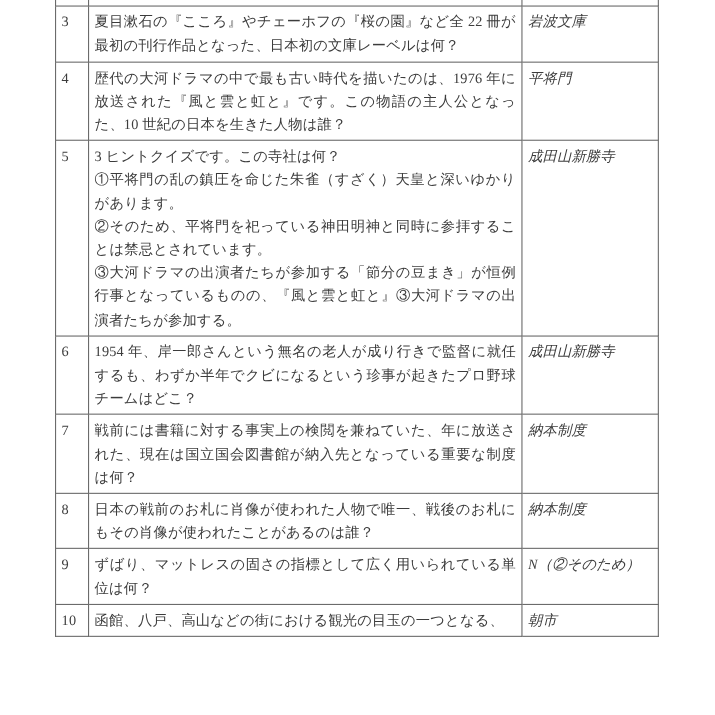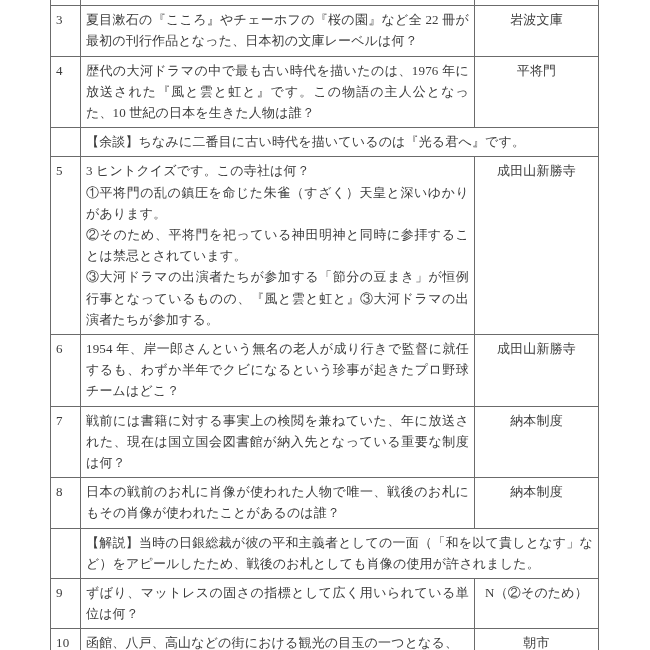--- a/index.html
+++ b/index.html
@@ -62,23 +62,24 @@
     color: #3c3c3c;
   }
 
   td.q {
     text-align: justify;
     text-justify: inter-ideograph;
     font-family: Liberation Serif, serif;
   }
 
   td.a {
-    text-align: center;
+    text-align: left;
     white-space: nowrap;
     overflow: hidden;
+    font-style: italic;
   }
 
   td.note {
     text-align: justify;
     text-justify: inter-ideograph;
     padding-left: 9px;
   }
 
   td.blank-num {
     border-top: 1px solid #6b6b6b;
@@ -117,24 +118,20 @@
             <td class="a scan">岩波文庫</td>
           </tr>
           <tr>
             <td class="num">4</td>
             <td class="q scan">
               <span class="qline">歴代の大河ドラマの中で最も古い時代を描いたのは、1976 年に放送された『風と雲と虹と』です。この物語の主人公となった、10 世紀の日本を生きた人物は誰？</span>
             </td>
             <td class="a scan">平将門</td>
           </tr>
           <tr>
-            <td class="num blank-num"></td>
-            <td class="note" colspan="2">【余談】ちなみに二番目に古い時代を描いているのは『光る君へ』です。</td>
-          </tr>
-          <tr>
             <td class="num">5</td>
             <td class="q scan">
               <span class="qline">3 ヒントクイズです。この寺社は何？</span>
               <span class="qline">①平将門の乱の鎮圧を命じた朱雀（すざく）天皇と深いゆかりがあります。</span>
               <span class="qline">②そのため、平将門を祀っている神田明神と同時に参拝することは禁忌とされています。</span>
               <span class="qline">③大河ドラマの出演者たちが参加する「節分の豆まき」が恒例行事となっているものの、『風と雲と虹と』③大河ドラマの出演者たちが参加する。</span>
             </td>
             <td class="a scan">成田山新勝寺</td>
           </tr>
           <tr>
@@ -152,24 +149,20 @@
             <td class="a scan">納本制度</td>
           </tr>
           <tr>
             <td class="num">8</td>
             <td class="q scan">
               <span class="qline">日本の戦前のお札に肖像が使われた人物で唯一、戦後のお札にもその肖像が使われたことがあるのは誰？</span>
             </td>
             <td class="a scan">納本制度</td>
           </tr>
           <tr>
-            <td class="num blank-num"></td>
-            <td class="note" colspan="2">【解説】当時の日銀総裁が彼の平和主義者としての一面（「和を以て貴しとなす」など）をアピールしたため、戦後のお札としても肖像の使用が許されました。</td>
-          </tr>
-          <tr>
             <td class="num">9</td>
             <td class="q scan">
               <span class="qline">ずばり、マットレスの固さの指標として広く用いられている単位は何？</span>
             </td>
             <td class="a scan">N（②そのため）</td>
           </tr>
           <tr>
             <td class="num">10</td>
             <td class="q scan">
               <span class="qline">函館、八戸、高山などの街における観光の目玉の一つとなる、</span>

